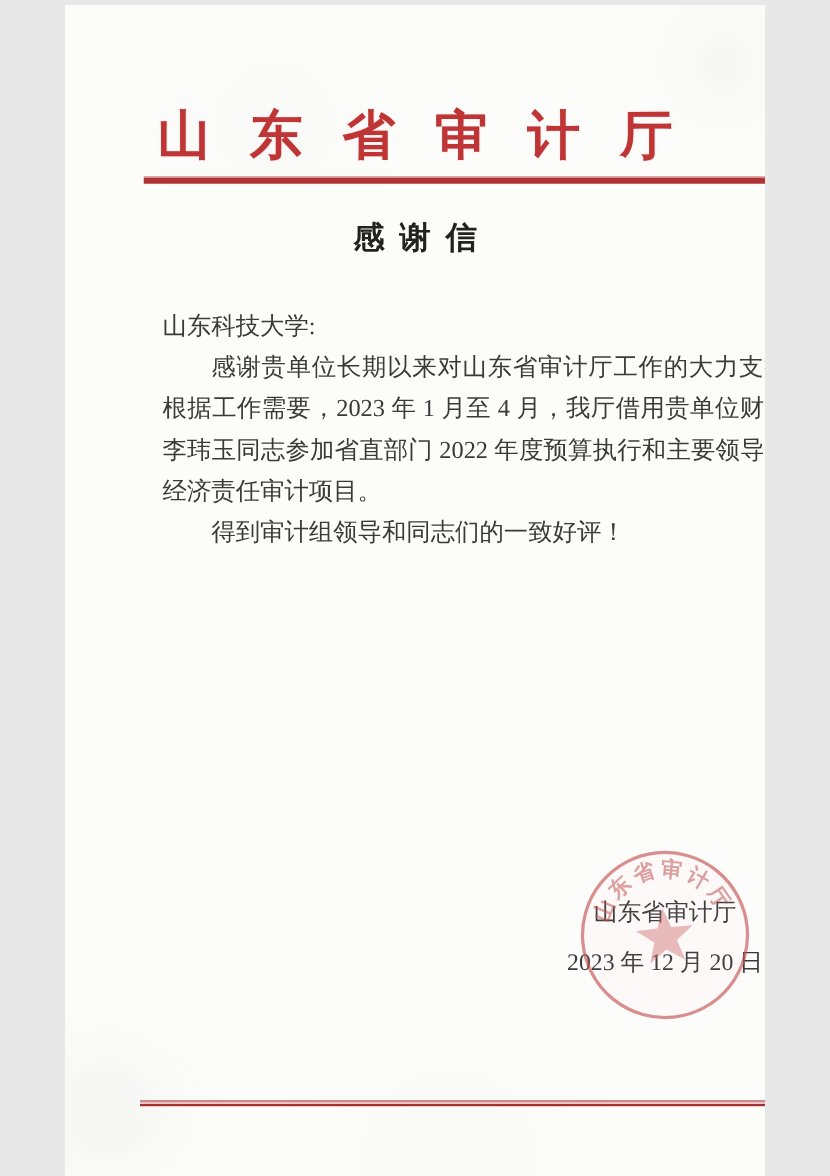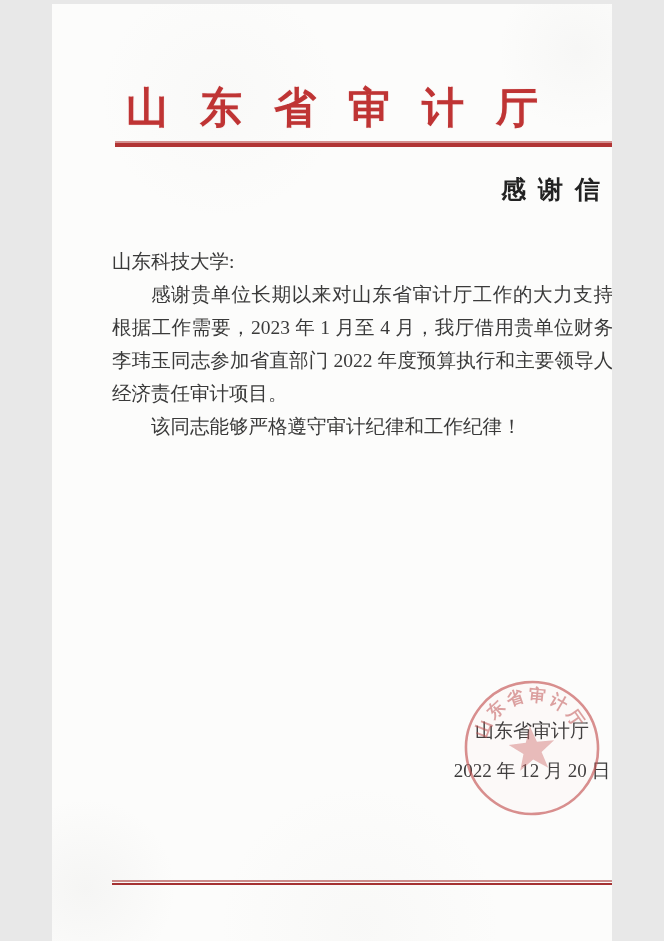--- a/index.html
+++ b/index.html
@@ -45,32 +45,32 @@
     height: 6px;
     background: linear-gradient(to bottom,
       #d4908f 0%, #d4908f 28%,
       #b13434 28%, #b13434 100%);
   }
   .letter-title {
     position: absolute;
     top: 169px;
     left: 0;
     width: 100%;
-    text-align: right;
+    text-align: center;
     font-size: 25px;
     font-weight: bold;
     color: #222222;
     letter-spacing: 12px;
     padding-left: 12px;
     box-sizing: border-box;
   }
   .body-block {
     position: absolute;
     top: 241px;
-    left: 60px;
+    left: 78px;
     width: 521px;
     font-size: 19.5px;
     line-height: 33px;
     text-align: justify;
     color: #3a3a3a;
   }
   .body-block p { margin: 0; }
   .salutation { text-indent: 0; }
   .para { text-indent: 2em; }
   .sign-block {
@@ -111,26 +111,26 @@
 
   <div class="letterhead">山东省审计厅</div>
 
   <div class="rule-top"></div>
 
   <div class="letter-title">感谢信</div>
 
   <div class="body-block">
     <p class="salutation">山东科技大学:</p>
     <p class="para">感谢贵单位长期以来对山东省审计厅工作的大力支持！根据工作需要，2023 年 1 月至 4 月，我厅借用贵单位财务处李玮玉同志参加省直部门 2022 年度预算执行和主要领导人员经济责任审计项目。</p>
-    <p class="para">该同志能够严格遵守审计纪律和工作纪律！</p>
+    <p class="para">得到审计组领导和同志们的一致好评！</p>
   </div>
 
   <div class="sign-block">
     <div class="sign-name">山东省审计厅</div>
-    <div class="sign-date">2022 年 12 月 20 日</div>
+    <div class="sign-date">2023 年 12 月 20 日</div>
   </div>
 
   <svg class="seal" viewBox="0 0 140 140" xmlns="http://www.w3.org/2000/svg">
     <circle cx="70" cy="70" r="66" fill="rgba(235,170,170,0.05)" stroke="rgba(195,80,80,0.7)" stroke-width="2.6"></circle>
     <polygon points="70,48 75.6,64.2 92.8,64.6 79.1,75 84.1,91.4 70,81.6 55.9,91.4 60.9,75 47.2,64.6 64.4,64.2" fill="rgba(207,111,111,0.5)"></polygon>
     <defs>
       <path id="sealArc" d="M 24.6 57.8 A 47 47 0 0 1 115.4 57.8" fill="none"></path>
     </defs>
     <text font-size="17" fill="rgba(194,85,85,0.6)" font-weight="bold">
       <textPath href="#sealArc" startOffset="2" textLength="118">山东省审计厅</textPath>

